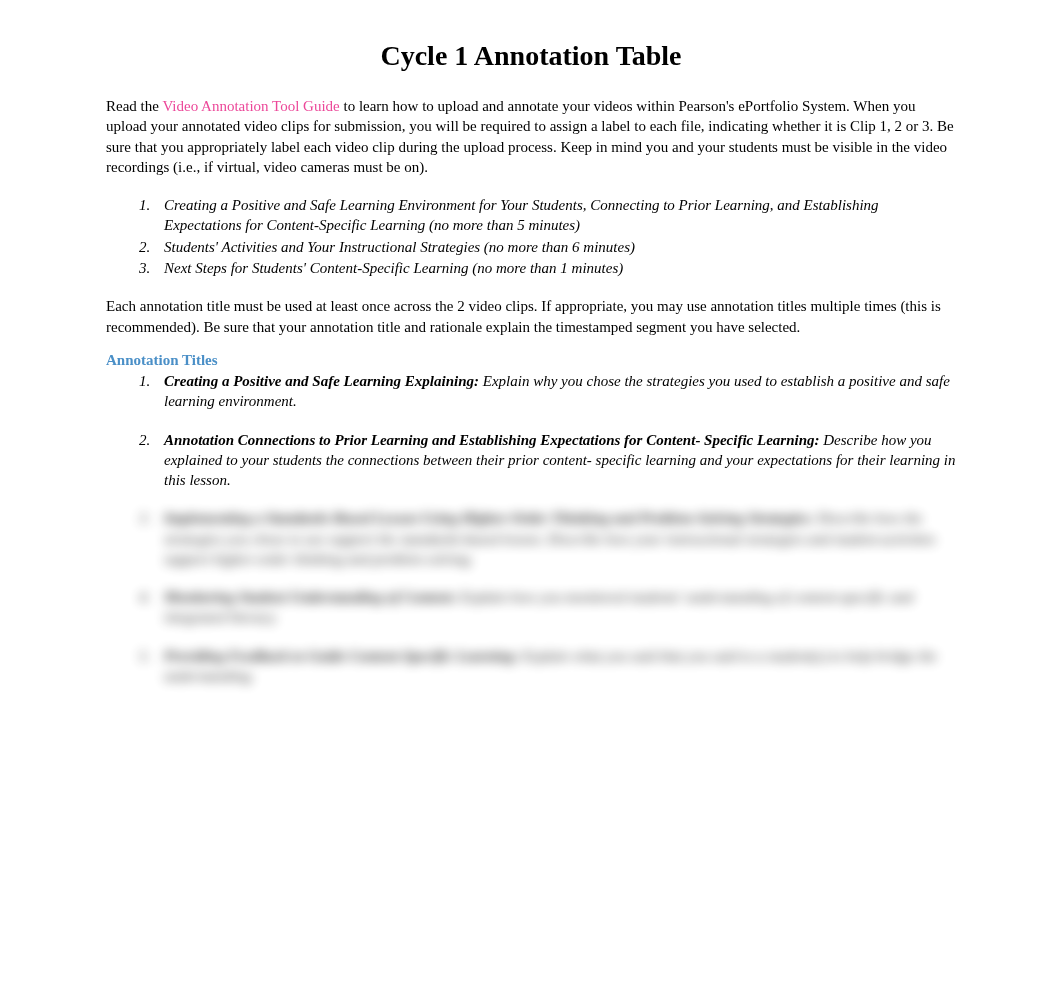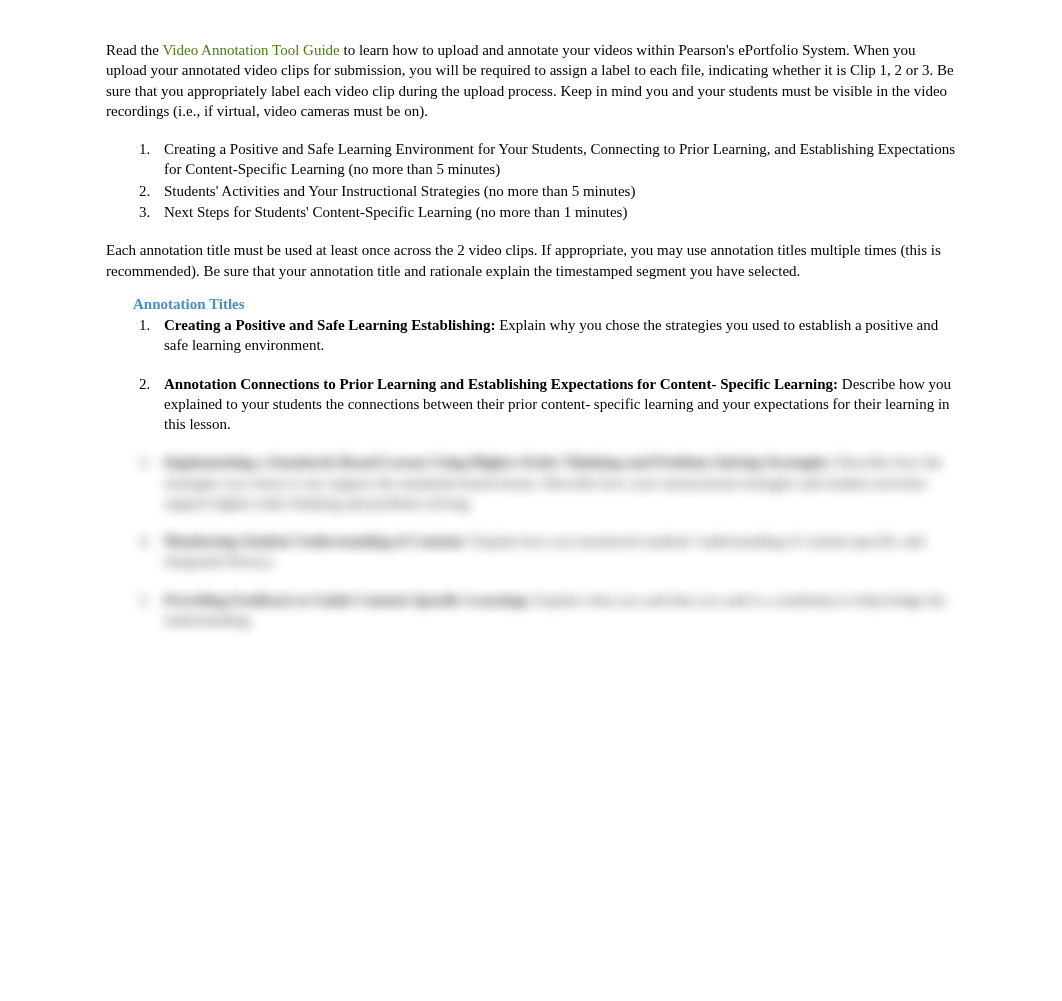--- a/index.html
+++ b/index.html
@@ -24,37 +24,37 @@
       text-align: center;
       font-size: 28px;
       font-weight: bold;
       margin-bottom: 24px;
     }
     .intro {
       line-height: 1.35;
       margin-bottom: 18px;
     }
     .link {
-      color: #4d7c0f;
+      color: #ec4899;
       text-align: right;
     }
     .section-header-red {
       color: #c00000;
       font-weight: normal;
       margin-bottom: 18px;
     }
     .section-header-blue {
       color: #4a8fc7;
       font-weight: bold;
       margin-bottom: 2px;
-      margin-left: 27px;
     }
     ol {
       margin-left: 48px;
       margin-bottom: 18px;
+      font-style: italic;
     }
     ol li {
       padding-left: 10px;
       line-height: 1.35;
       margin-bottom: 1px;
     }
     .between-text {
       line-height: 1.4;
       margin-bottom: 14px;
     }
@@ -70,39 +70,40 @@
       opacity: 0.85;
     }
     .blurred-section li {
       margin-bottom: 18px;
     }
   </style>
 </head>
 <body>
 
 <div class="content">
+  <h1>Cycle 1 Annotation Table</h1>
 
   <p class="intro">
     <span>Read the </span><span class="link">Video Annotation Tool Guide</span><span> to learn how to upload and annotate your videos within Pearson's ePortfolio System. When you upload your annotated video clips for submission, you will be required to assign a label to each file, indicating whether it is Clip 1, 2 or 3. Be sure that you appropriately label each video clip during the upload process. Keep in mind you and your students must be visible in the video recordings (i.e., if virtual, video cameras must be on).</span>
   </p>
 
 
   <ol>
     <li>Creating a Positive and Safe Learning Environment for Your Students, Connecting to Prior Learning, and Establishing Expectations for Content-Specific Learning (no more than 5 minutes)</li>
-    <li>Students' Activities and Your Instructional Strategies (no more than 5 minutes)</li>
+    <li>Students' Activities and Your Instructional Strategies (no more than 6 minutes)</li>
     <li>Next Steps for Students' Content-Specific Learning (no more than 1 minutes)</li>
   </ol>
 
   <p class="between-text">Each annotation title must be used at least once across the 2 video clips. If appropriate, you may use annotation titles multiple times (this is recommended). Be sure that your annotation title and rationale explain the timestamped segment you have selected.</p>
 
   <p class="section-header-blue">Annotation Titles</p>
 
   <ol class="annotation-list">
     <li>
-      <span class="bold-label">Creating a Positive and Safe Learning Establishing:</span><span> Explain why you chose the strategies you used to establish a positive and safe learning environment.</span>
+      <span class="bold-label">Creating a Positive and Safe Learning Explaining:</span><span> Explain why you chose the strategies you used to establish a positive and safe learning environment.</span>
     </li>
     <li>
       <span class="bold-label">Annotation Connections to Prior Learning and Establishing Expectations for Content- Specific Learning:</span><span> Describe how you explained to your students the connections between their prior content- specific learning and your expectations for their learning in this lesson.</span>
     </li>
   </ol>
 
   <ol start="3" class="annotation-list blurred-section">
     <li>
       <span class="bold-label">Implementing a Standards-Based Lesson Using Higher-Order Thinking and Problem-Solving Strategies:</span><span> Describe how the strategies you chose to use support the standards-based lesson. Describe how your instructional strategies and student activities support higher-order thinking and problem solving.</span>
     </li>

